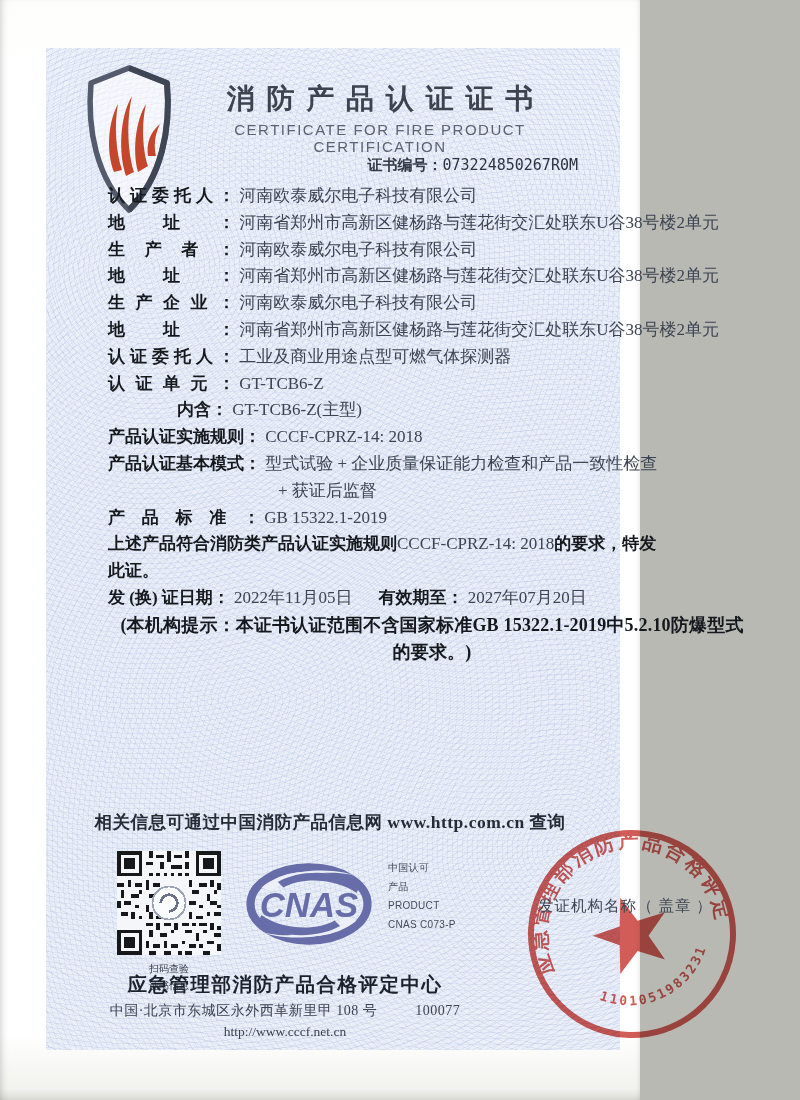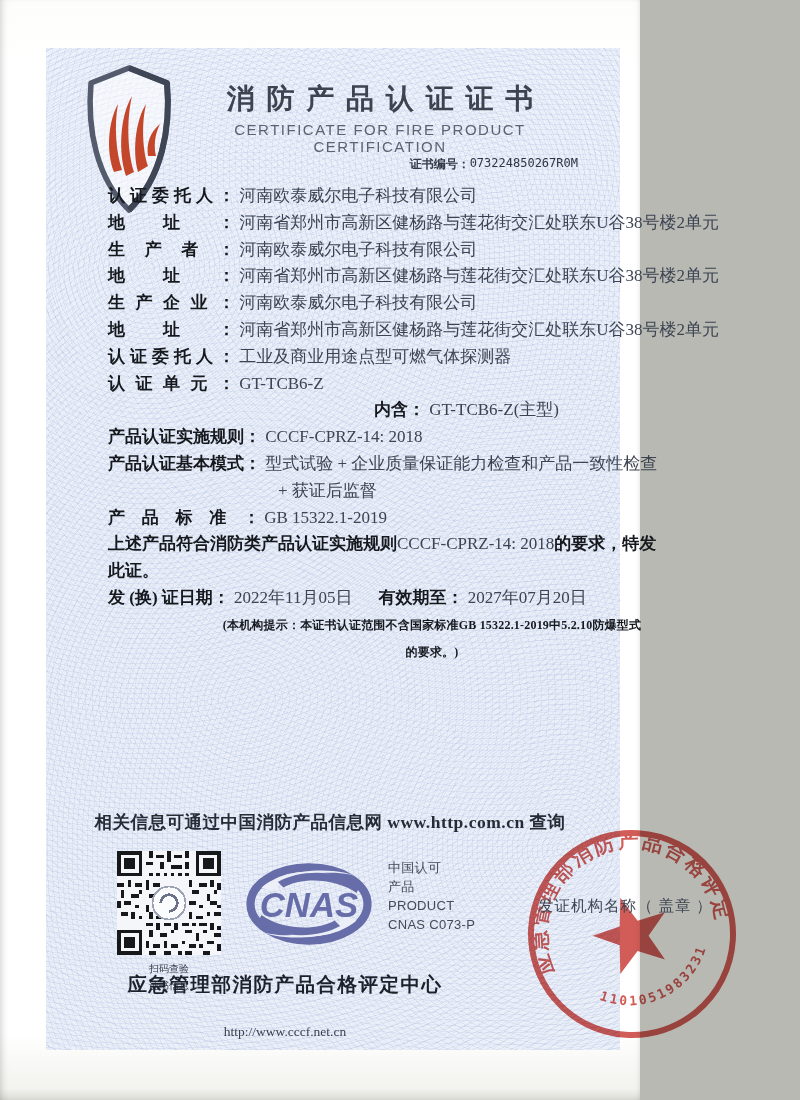--- a/index.html
+++ b/index.html
@@ -28,47 +28,47 @@
   .title{
     position:absolute;left:170px;right:50px;top:80px;text-align:center;
     font-size:28px;font-weight:600;color:#3d4450;letter-spacing:.42em;text-indent:.42em;
   }
   .subtitle{
     position:absolute;left:170px;right:50px;top:121px;text-align:center;
     font-family:"Liberation Sans","DejaVu Sans",sans-serif;
     font-size:15px;color:#5c6370;letter-spacing:1.5px;
   }
   .certno{
-    position:absolute;right:62px;top:156px;font-size:12px;color:#2e3542;
+    position:absolute;right:62px;top:156px;font-size:15px;color:#2e3542;
     font-family:"DejaVu Sans Mono","Liberation Mono",monospace;
   }
   .certno .lab{font-family:"Liberation Serif","DejaVu Serif",serif;font-weight:600;color:#333a46;}
   .fields{position:absolute;left:108px;top:183px;width:648px;font-size:17px;color:#39404e;}
   .row{min-height:26.8px;line-height:26.8px;white-space:nowrap;}
   .row b,.fields b{color:#15181d;}
   .lab{font-weight:bold;color:#15181d;display:inline-block;vertical-align:top;}
   .lab5{width:127px;text-align:justify;text-align-last:justify;}
   .lab8{width:152px;text-align:justify;text-align-last:justify;}
   .val{color:#3c4452;}
-  .row-inner{padding-left:69px;text-align:center;}
+  .row-inner{padding-left:69px;}
   .row-cont{padding-left:170px;}
   .row-first{padding-left:133px;}
   .gap2{display:inline-block;width:26px;}
   .statement{width:648px;line-height:26.8px;font-size:17px;}
-  .note{text-align:center;font-weight:bold;color:#15181d;line-height:27px;font-size:12px;letter-spacing:.2px;}
+  .note{text-align:center;font-weight:bold;color:#15181d;line-height:27px;font-size:18px;letter-spacing:.2px;}
   .maintain{
     position:absolute;left:80px;right:60px;top:779px;text-align:center;
     font-size:17.5px;color:#262c36;font-weight:600;line-height:29px;letter-spacing:.5px;
   }
   .qr{position:absolute;left:117px;top:851px;width:104px;}
   .qr svg{display:block;}
   .qr-cap{margin-top:5px;text-align:center;font-size:10px;color:#3a414e;line-height:17px;}
   .cnas-logo{position:absolute;left:245px;top:860px;width:128px;height:88px;}
   .cnas-text{
-    position:absolute;left:388px;top:858px;font-size:13px;color:#434b58;line-height:19px;
+    position:absolute;left:388px;top:858px;font-size:10px;color:#434b58;line-height:19px;
     font-family:"Liberation Sans","DejaVu Sans",sans-serif;letter-spacing:.3px;
   }
   .seal{position:absolute;left:522px;top:824px;width:220px;height:220px;transform:rotate(-18deg);opacity:.88;mix-blend-mode:multiply;}
   .seal-overlay{
     position:absolute;left:538px;top:896px;font-size:15.5px;color:#3f4754;z-index:5;
     letter-spacing:1px;white-space:nowrap;
   }
   .footer-org{
     position:absolute;left:0;right:70px;top:971px;text-align:center;
     font-size:19.5px;font-weight:bold;color:#1c222c;letter-spacing:1.5px;
@@ -272,14 +272,17 @@
       <text font-size="20" font-weight="bold" fill="#cc4540" letter-spacing="3" font-family="Liberation Serif, DejaVu Serif, serif">
         <textPath href="#arcTop" startOffset="2%">应急管理部消防产品合格评定中心</textPath>
       </text>
       <text font-size="13" font-weight="bold" fill="#cc4540" letter-spacing="2.5" font-family="DejaVu Sans Mono, Liberation Mono, monospace">
         <textPath href="#arcBot" startOffset="14%">1101051983231</textPath>
       </text>
     </svg>
   </div>
 
   <div class="footer-org">应急管理部消防产品合格评定中心</div>
+  <div class="footer-addr">
+    <span>中国·北京市东城区永外西革新里甲 108 号</span><span class="pc">100077</span>
+  </div>
   <div class="footer-url">http://www.cccf.net.cn</div>
 </div>
 
 </body></html>

